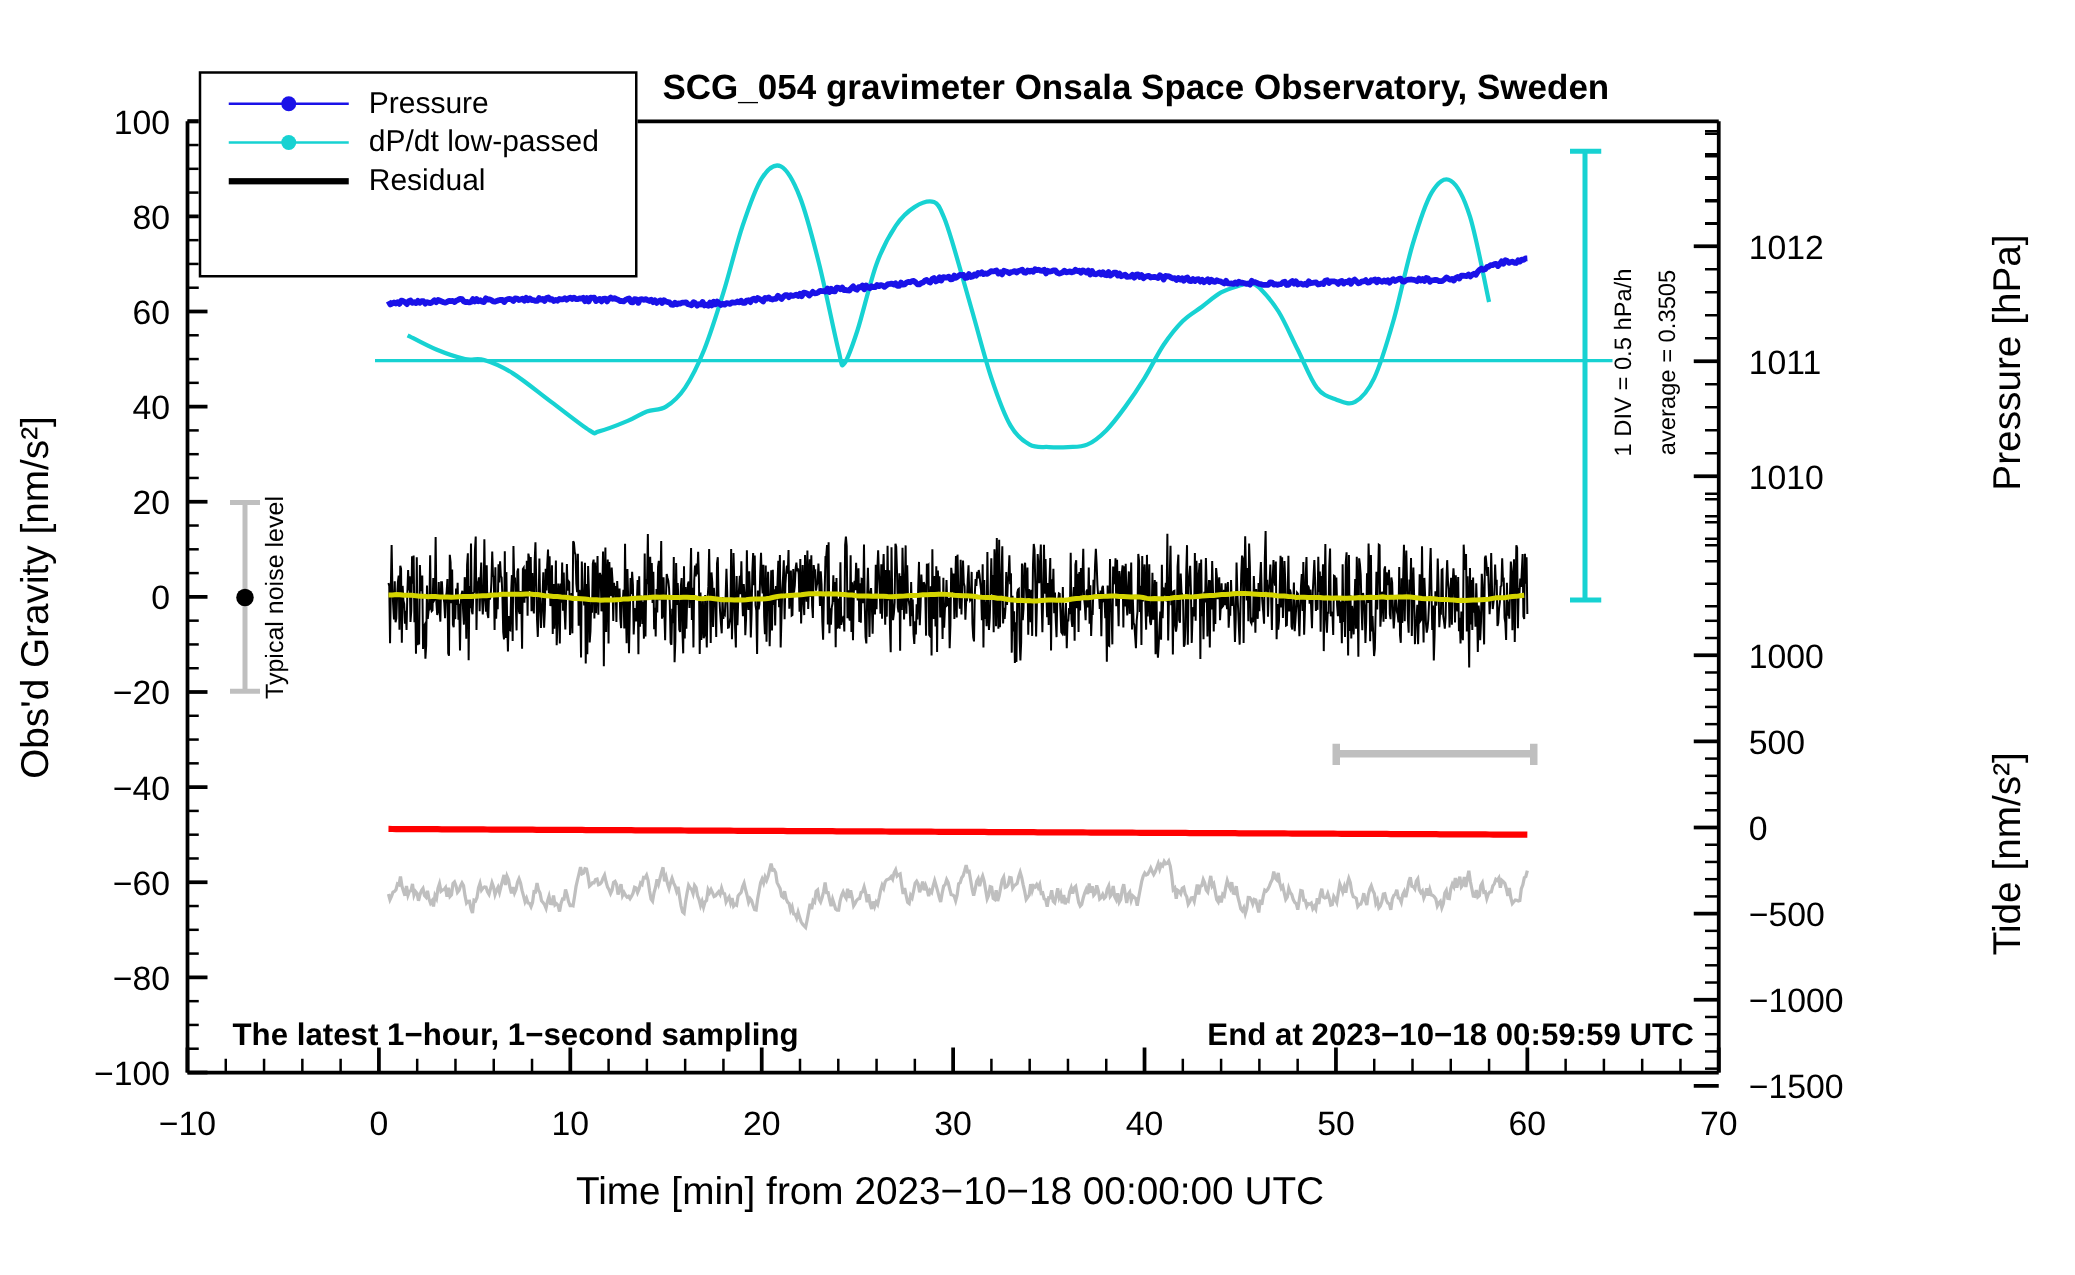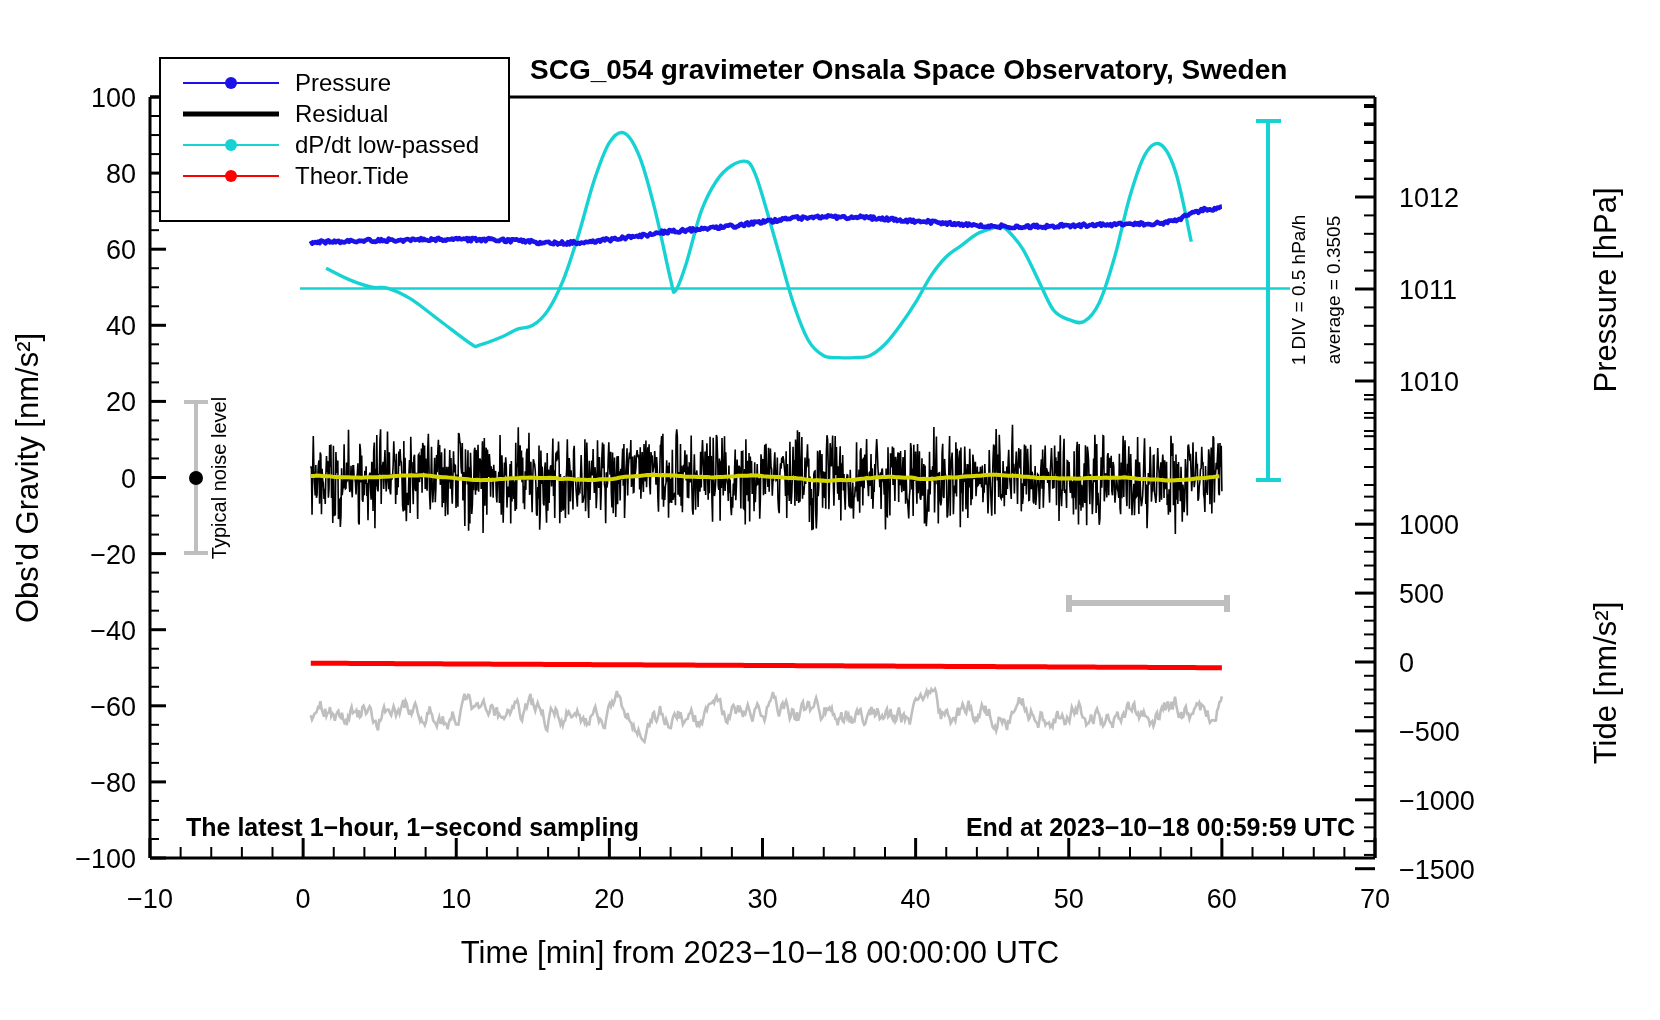--- a/index.html
+++ b/index.html
@@ -303,33 +303,26 @@
   <div id="legend">
       <div class="legrow">
         <div class="legsample">
           <div class="legline" style="background: rgb(26, 18, 232);"></div>
           <div class="legdot" style="background: rgb(26, 18, 232);"></div>
         </div>
         <div class="leglabel">Pressure</div>
       </div>
       <div class="legrow">
         <div class="legsample">
-          <div class="legline thick" style="background: rgb(0, 0, 0);"></div>
-        </div>
-        <div class="leglabel">Residual</div>
-      </div>
-      <div class="legrow">
-        <div class="legsample">
           <div class="legline" style="background: rgb(23, 210, 210);"></div>
           <div class="legdot" style="background: rgb(23, 210, 210);"></div>
         </div>
         <div class="leglabel">dP/dt low-passed</div>
       </div>
       <div class="legrow">
         <div class="legsample">
-          <div class="legline" style="background: rgb(255, 0, 0);"></div>
-          <div class="legdot" style="background: rgb(255, 0, 0);"></div>
+          <div class="legline thick" style="background: rgb(0, 0, 0);"></div>
         </div>
-        <div class="leglabel">Theor.Tide</div>
+        <div class="leglabel">Residual</div>
       </div>
     </div>
 
 </div>
 
 </body></html>

